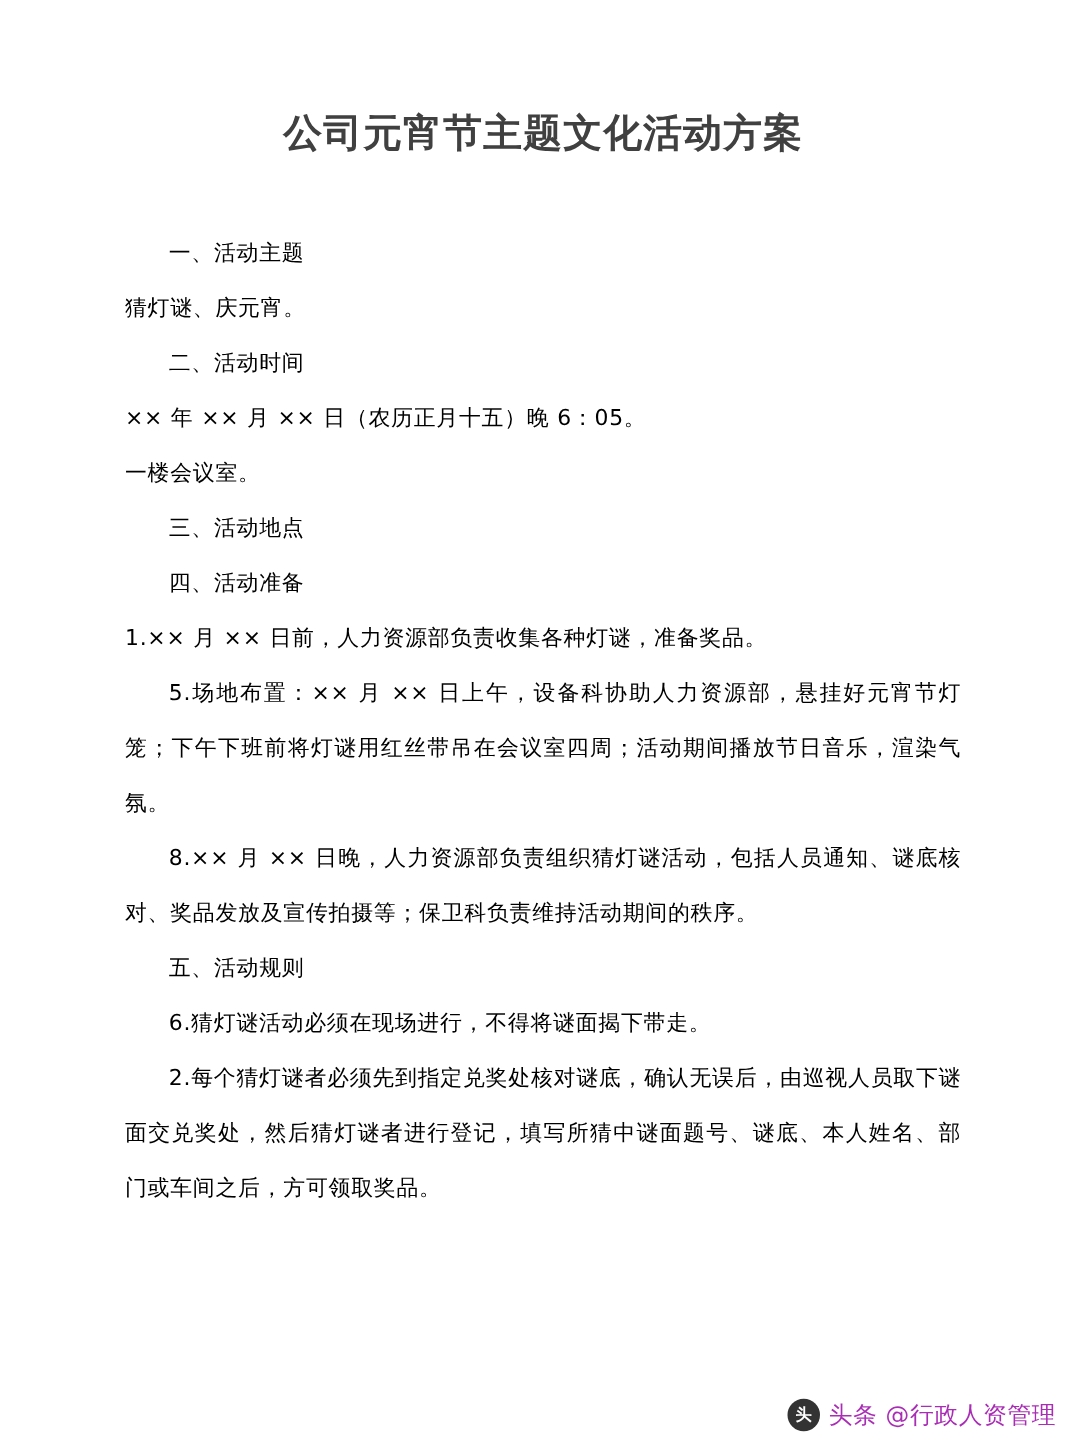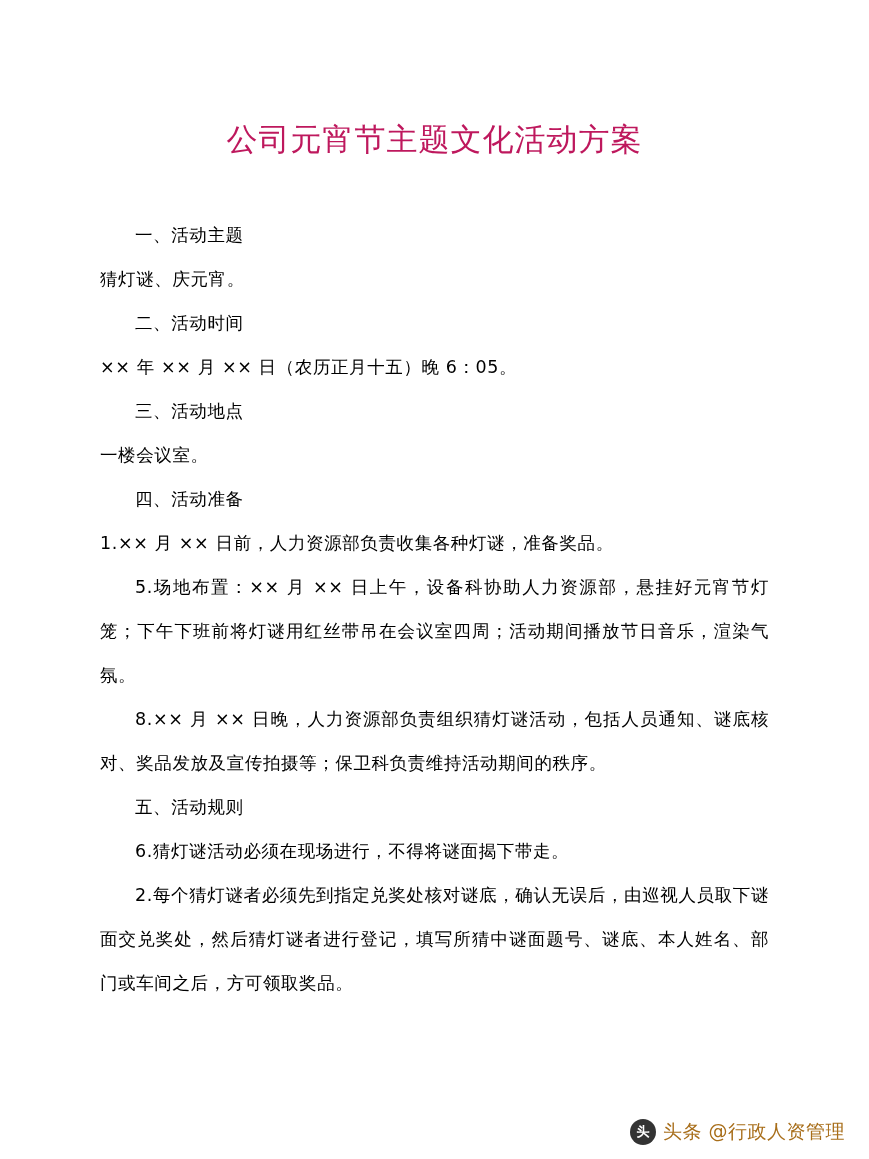--- a/index.html
+++ b/index.html
@@ -18,27 +18,27 @@
   .page {
     position: relative;
     width: 869px;
     height: 1159px;
     box-sizing: border-box;
     padding: 0 100px;
     background: #ffffff;
   }
   .doc-title {
     margin: 0;
-    padding-top: 118px;
+    padding-top: 86px;
     text-align: center;
     font-family: "DejaVu Sans", sans-serif;
-    font-weight: normal;
+    font-weight: bold;
     font-size: 31px;
     letter-spacing: 1px;
-    color: #be185d;
+    color: #404040;
     line-height: 1.4;
   }
   .body-block {
     margin-top: 52px;
   }
   p.para {
     margin: 0 0 0 0;
     font-size: 17.5px;
     line-height: 44px;
     color: #000000;
@@ -69,39 +69,39 @@
     color: #ffffff;
     font-size: 13px;
     font-weight: bold;
     display: flex;
     align-items: center;
     justify-content: center;
     font-family: "DejaVu Sans", sans-serif;
   }
   .wm-text {
     font-size: 19px;
-    color: #a16207;
+    color: #a21caf;
     font-family: "DejaVu Sans", sans-serif;
     letter-spacing: 0.5px;
   }
 </style>
 </head>
 <body>
 
 <div class="page">
 
   <h1 class="doc-title">公司元宵节主题文化活动方案</h1>
 
   <div class="body-block">
     <p class="para indent">一、活动主题</p>
     <p class="para noindent">猜灯谜、庆元宵。</p>
     <p class="para indent">二、活动时间</p>
     <p class="para noindent">××  年  ××  月  ××  日（农历正月十五）晚  6：05。</p>
+    <p class="para noindent">一楼会议室。</p>
     <p class="para indent">三、活动地点</p>
-    <p class="para noindent">一楼会议室。</p>
     <p class="para indent">四、活动准备</p>
     <p class="para noindent">1.××  月  ××  日前，人力资源部负责收集各种灯谜，准备奖品。</p>
     <p class="para indent">5.场地布置：××  月  ××  日上午，设备科协助人力资源部，悬挂好元宵节灯笼；下午下班前将灯谜用红丝带吊在会议室四周；活动期间播放节日音乐，渲染气氛。</p>
     <p class="para indent">8.××  月  ××  日晚，人力资源部负责组织猜灯谜活动，包括人员通知、谜底核对、奖品发放及宣传拍摄等；保卫科负责维持活动期间的秩序。</p>
     <p class="para indent">五、活动规则</p>
     <p class="para indent">6.猜灯谜活动必须在现场进行，不得将谜面揭下带走。</p>
     <p class="para indent">2.每个猜灯谜者必须先到指定兑奖处核对谜底，确认无误后，由巡视人员取下谜面交兑奖处，然后猜灯谜者进行登记，填写所猜中谜面题号、谜底、本人姓名、部门或车间之后，方可领取奖品。</p>
   </div>
 
   <div class="watermark">

